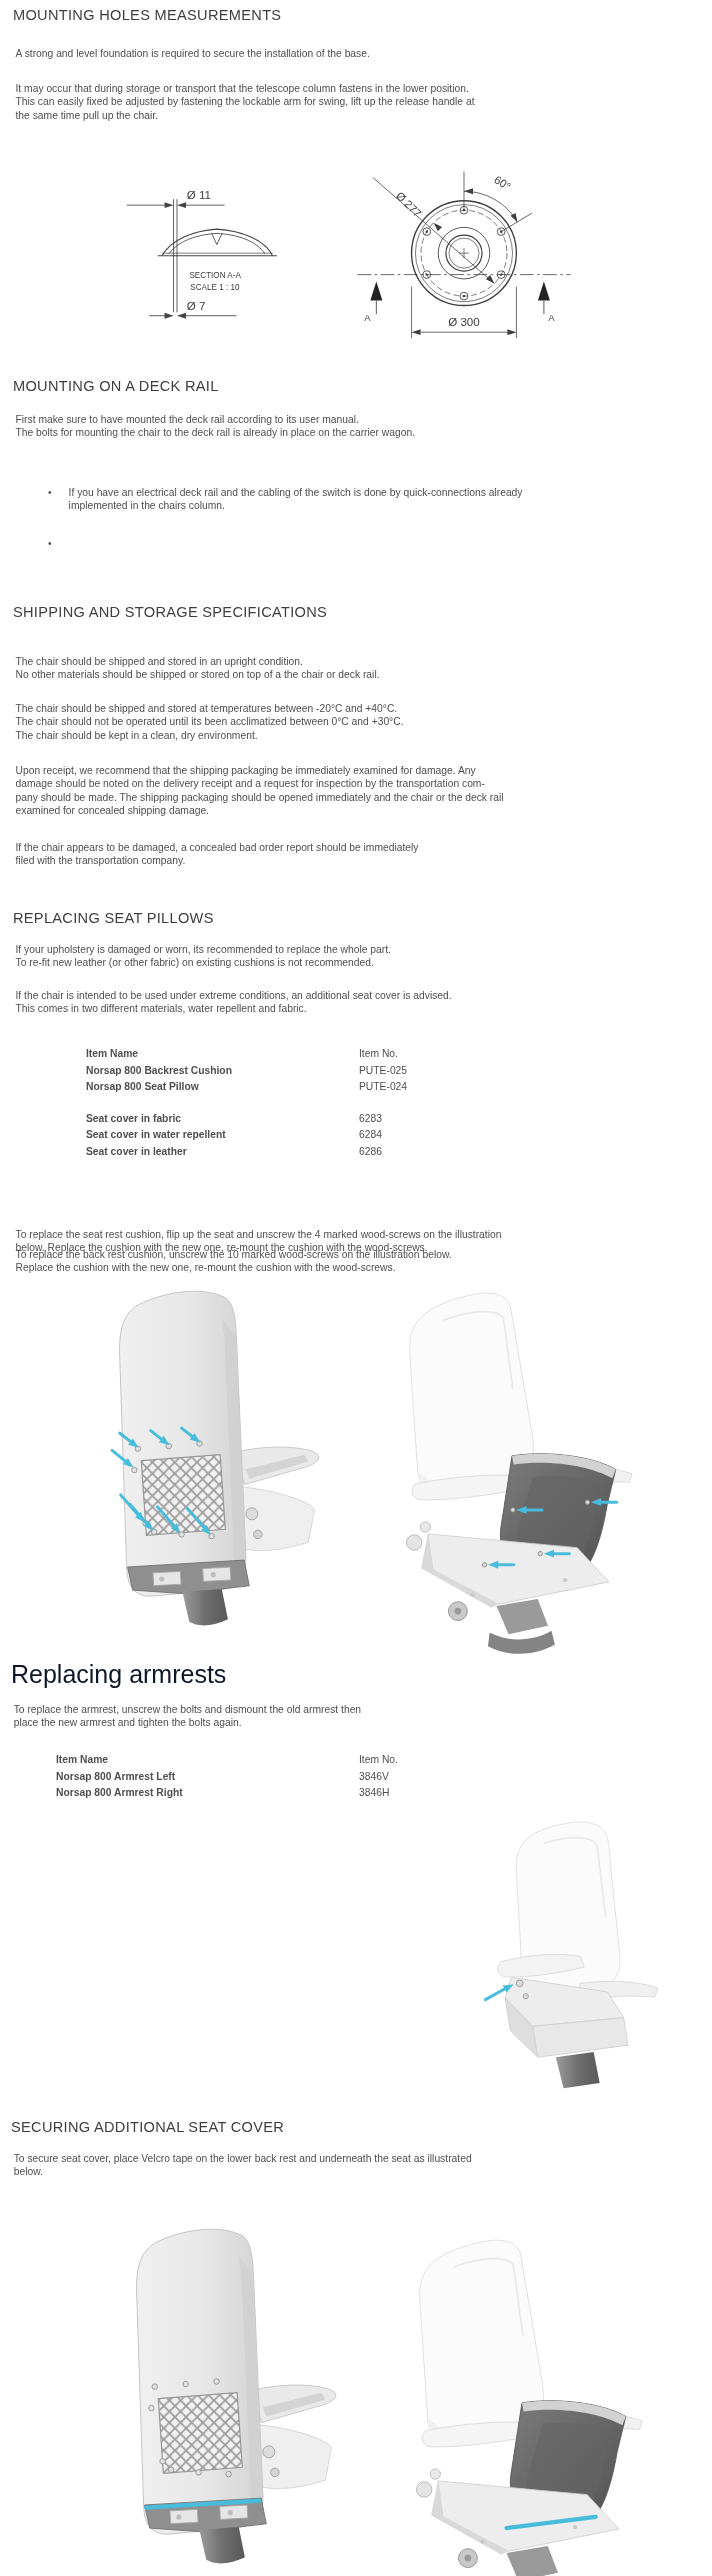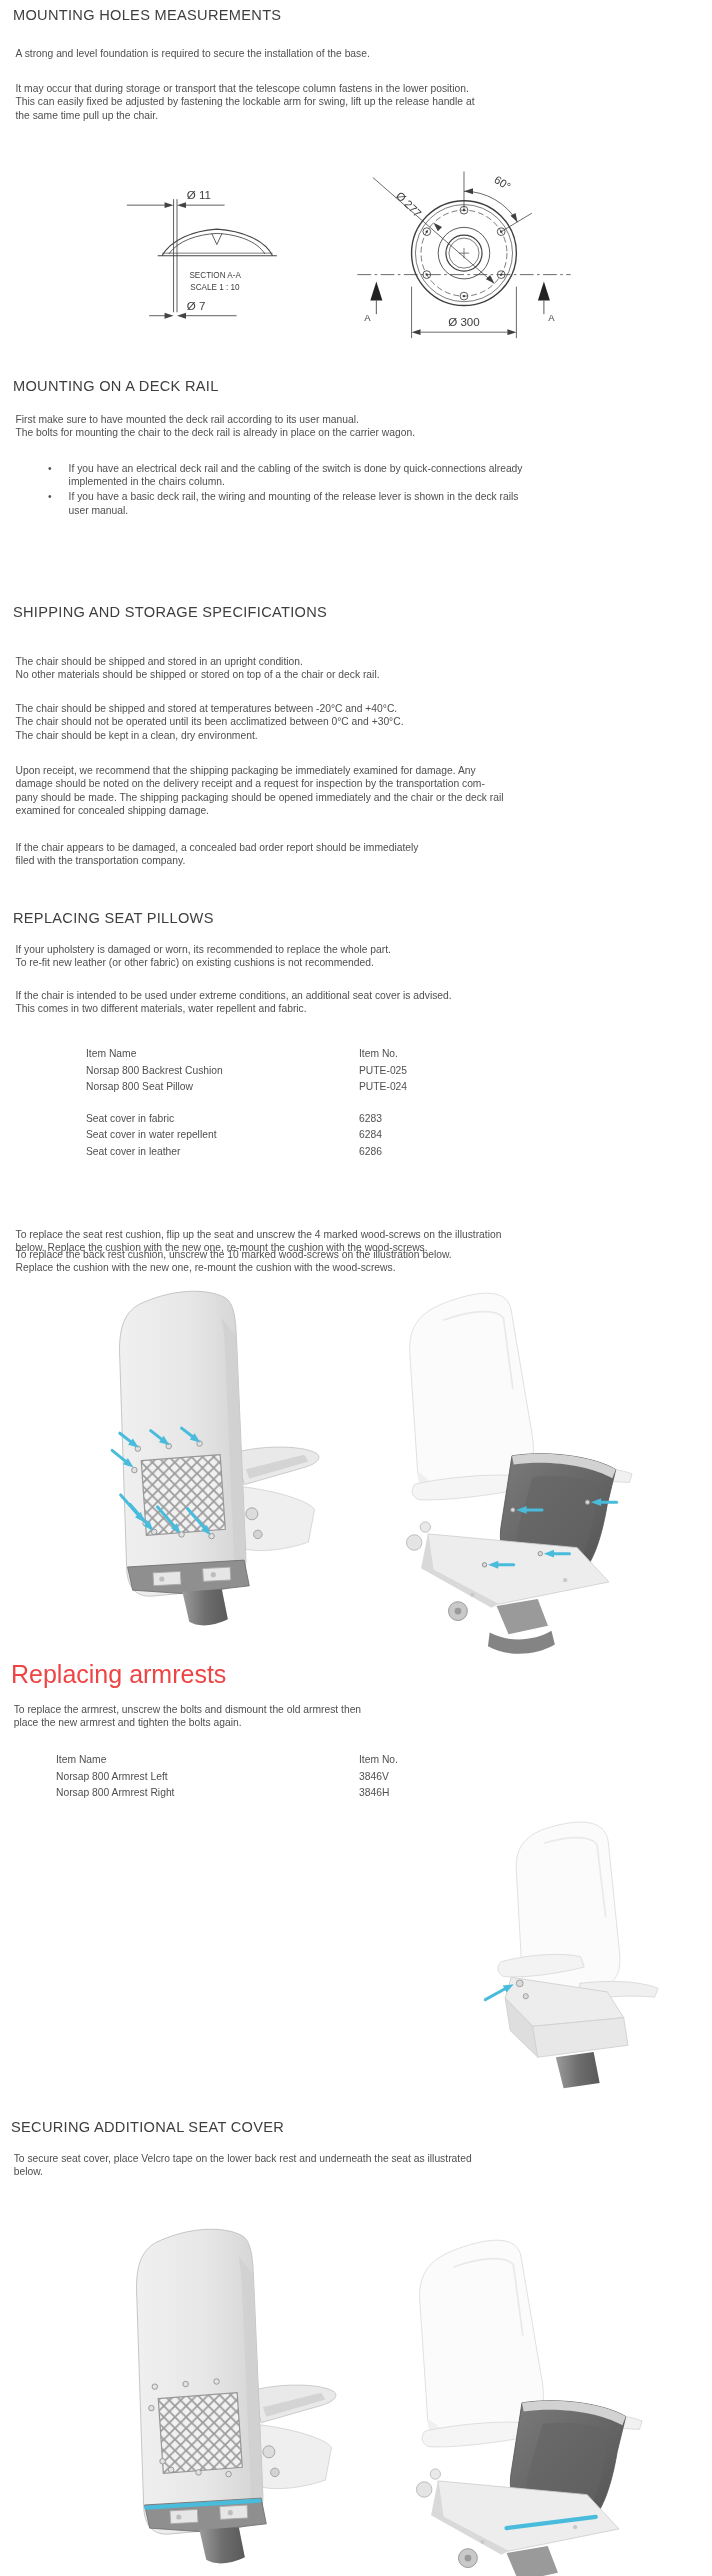--- a/index.html
+++ b/index.html
@@ -1,28 +1,28 @@
 <!DOCTYPE html>
 <html style="font-size:13.7px"><head>
 <meta charset="utf-8">
 <style>
   html,body{margin:0;padding:0;background:#fff;}
   .page{position:relative;width:713px;height:2576px;background:#ffffff;overflow:hidden;
         font-family:"Liberation Sans",sans-serif;color:#4e4e4e;}
   .h-caps{position:absolute;font-size:14.6px;font-weight:400;letter-spacing:0.3px;color:#3e3e3e;white-space:nowrap;}
-  .h-big{position:absolute;font-size:25px;font-weight:400;color:#ef4444;white-space:nowrap;}
+  .h-big{position:absolute;font-size:25px;font-weight:400;color:#0f172a;white-space:nowrap;}
   .p{position:absolute;font-size:10.3px;line-height:13.3px;color:#4f4f4f;white-space:pre-line;width:635px;}
   .bullets{position:absolute;left:48px;top:462px;width:601px;font-size:10.3px;line-height:13.3px;color:#4f4f4f;}
-  .bullet{display:flex;margin-bottom:1.7px;}
+  .bullet{display:flex;margin-bottom:1.7px;margin-top:24px;}
   .bullet .dot{width:20.6px;flex:0 0 20.6px;}
   .bullet .dot::before{content:"\2022";}
   .bullet .btxt{white-space:pre-line;}
   .tbl{position:absolute;font-size:10.3px;line-height:16.7px;color:#4f4f4f;}
   .trow{display:flex;}
-  .trow .c1{display:inline-block;}
+  .trow .c1{display:inline-block;font-weight:bold;}
   .tbl-pillows .c1{width:273px;}
   .tbl-armrests .c1{width:303px;}
   .tspacer{height:14.6px;}
   .ill{position:absolute;}
   svg text{font-family:"Liberation Sans",sans-serif;fill:#3d3d3d;}
   .cyan-line{stroke:#49bcdc;stroke-width:5;stroke-linecap:round;}
   .cyan-arrow line{stroke:#49bcdc;stroke-width:3.5;stroke-linecap:round;}
 </style>
 </head>
 <body>
@@ -207,22 +207,20 @@
   <div class="p" style="left:15.5px;top:413px">First make sure to have mounted the deck rail according to its user manual.
 The bolts for mounting the chair to the deck rail is already in place on the carrier wagon.</div>
   <div class="bullets">
     <div class="bullet">
         <span class="dot"></span>
         <span class="btxt">If you have an electrical deck rail and the cabling of the switch is done by quick-connections already
 implemented in the chairs column.</span>
       </div>
     <div class="bullet">
         <span class="dot"></span>
-        <span class="btxt">If you have a basic deck rail, the wiring and mounting of the release lever is shown in the deck rails
-user manual.</span>
       </div>
   </div>
 
   <div class="h-caps" style="left:13px;top:604px">SHIPPING AND STORAGE SPECIFICATIONS</div>
   <div class="p" style="left:15.5px;top:655px">The chair should be shipped and stored in an upright condition.
 No other materials should be shipped or stored on top of a the chair or deck rail.</div>
   <div class="p" style="left:15.5px;top:702px">The chair should be shipped and stored at temperatures between -20°C and +40°C.
 The chair should not be operated until its been acclimatized between 0°C and +30°C.
 The chair should be kept in a clean, dry environment.</div>
   <div class="p" style="left:15.5px;top:764px">Upon receipt, we recommend that the shipping packaging be immediately examined for damage. Any

